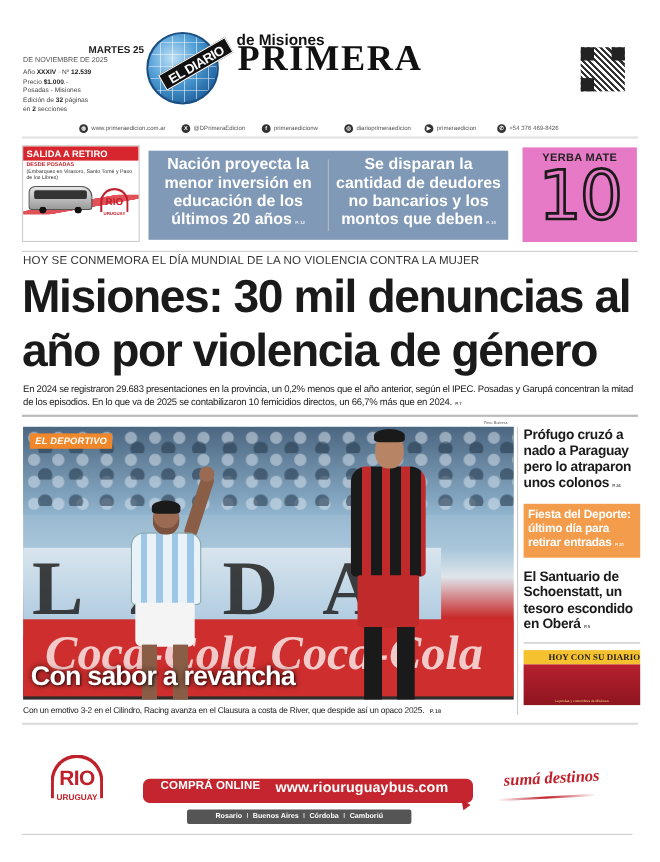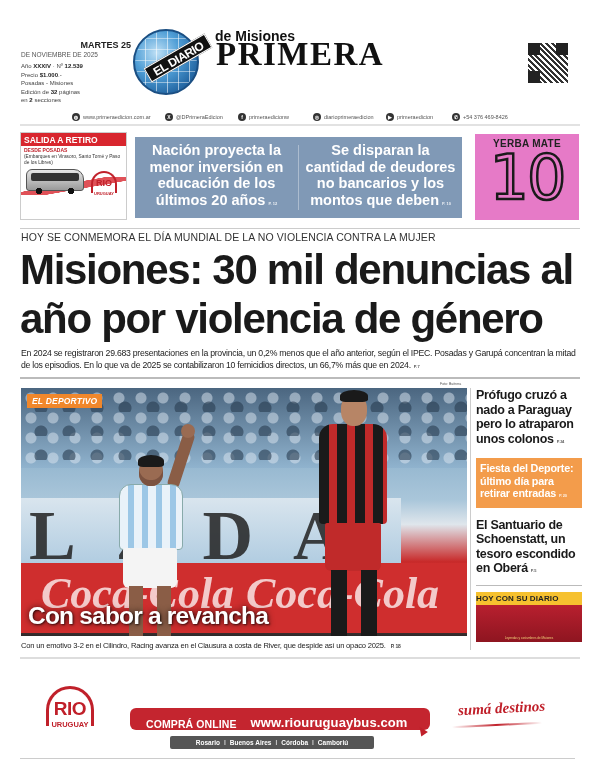--- a/index.html
+++ b/index.html
@@ -129,38 +129,38 @@
 
   
   .right-col { position: absolute; left: 476px; top: 388px; width: 106px; }
   .brief { font-weight: bold; color: #1a1a1a; font-size: 12.5px; line-height: 14.5px; letter-spacing: -0.3px; }
   .brief .page-ref { font-size: 4px; color: #444; }
   .orange-box { margin-top: 9px; background: #f39c4b; color: #fff; font-weight: bold; font-size: 10.8px; line-height: 12.5px; padding: 4px 4px 5px; letter-spacing: -0.2px; }
   .orange-box .page-ref { color: #fff; }
   .brief-3 { margin-top: 10px; }
   .rule-right { margin: 6px 0 6px; height: 1px; background: #bbb; }
   .mitai { width: 106px; height: 50px; position: relative; }
-  .mitai .label { background: #f6c12f; color: #222; font-weight: bold; font-size: 8px; text-align: left; height: 13px; line-height: 13px; letter-spacing: 0.1px; }
+  .mitai .label { background: #f6c12f; color: #222; font-weight: bold; font-size: 8px; text-align: right; height: 13px; line-height: 13px; letter-spacing: 0.1px; font-family: Liberation Serif, serif; }
   .mitai .art { height: 37px; background: linear-gradient(180deg, #b8202f, #8e1520); text-align: center; position: relative; }
   .mitai .logo-text { font-family: "Liberation Serif", serif; font-style: italic; font-weight: bold; font-size: 20px; color: #f2d27a; line-height: 28px; }
   .mitai .tagline { position: absolute; left: 0; right: 0; bottom: 2px; font-size: 3px; color: #f2d27a; }
 
   .rule-bottom { position: absolute; left: 20px; top: 657px; width: 560px; height: 2px; background: #ddd; }
 
   
   .bottom-ad { position: absolute; left: 20px; top: 668px; width: 560px; height: 90px; }
   .rio-logo { position: absolute; left: 20px; top: 18px; width: 60px; height: 50px; }
   .rio-logo .arc { position: absolute; left: 6px; top: 0; width: 48px; height: 40px; border: 3px solid #c0202a; border-bottom: none; border-radius: 24px 24px 0 0; }
   .rio-logo .word { position: absolute; left: 0; top: 12px; width: 60px; text-align: center; font-weight: bold; font-size: 19px; color: #c0202a; letter-spacing: -0.5px; }
   .rio-logo .sub { position: absolute; left: 0; top: 34px; width: 60px; text-align: center; font-weight: bold; font-size: 7.5px; color: #c0202a; }
   .viaja { position: absolute; left: 152px; top: 8px; font-size: 19px; color: #c0202a; }
   .viaja .script { font-family: "Liberation Serif", serif; font-style: italic; font-weight: bold; font-size: 21px; margin-right: 8px; }
   .viaja .con { font-weight: normal; }
   .viaja .brand { font-weight: bold; }
-  .buy-pill { position: absolute; left: 110px; top: 40px; width: 300px; height: 22px; background: #c4252f; border-radius: 6px; color: #fff; display: flex; align-items: flex-end; }
+  .buy-pill { position: absolute; left: 110px; top: 40px; width: 300px; height: 22px; background: #c4252f; border-radius: 6px; color: #fff; display: flex; align-items: flex-start; }
   .buy-pill .cta { font-weight: bold; font-size: 10.5px; margin-left: 16px; letter-spacing: 0.1px; }
   .buy-pill .url { font-weight: bold; font-size: 13px; margin-left: 14px; letter-spacing: 0.1px; }
   .cursor-icon { position: absolute; left: 398px; top: 58px; width: 0; height: 0; border-left: 4px solid transparent; border-right: 4px solid transparent; border-bottom: 9px solid #c0202a; transform: rotate(-35deg); }
   .cities { position: absolute; left: 150px; top: 68px; width: 204px; height: 13px; background: #555; border-radius: 2px; color: #fff; font-size: 6.5px; font-weight: bold; text-align: center; line-height: 13px; }
   .cities .sep { margin: 0 4px; opacity: 0.7; }
   .suma { position: absolute; left: 438px; top: 32px; font-family: "Liberation Serif", serif; font-style: italic; font-weight: bold; font-size: 15px; color: #c0202a; transform: rotate(-3deg); }
   .suma-line { position: absolute; left: 432px; top: 56px; width: 90px; height: 2px; background: linear-gradient(90deg, transparent, #c0202a, transparent); transform: rotate(-3deg); }
   .rule-ad { position: absolute; left: 20px; top: 758px; width: 555px; height: 1px; background: #ccc; }
 </style>
 </head>

